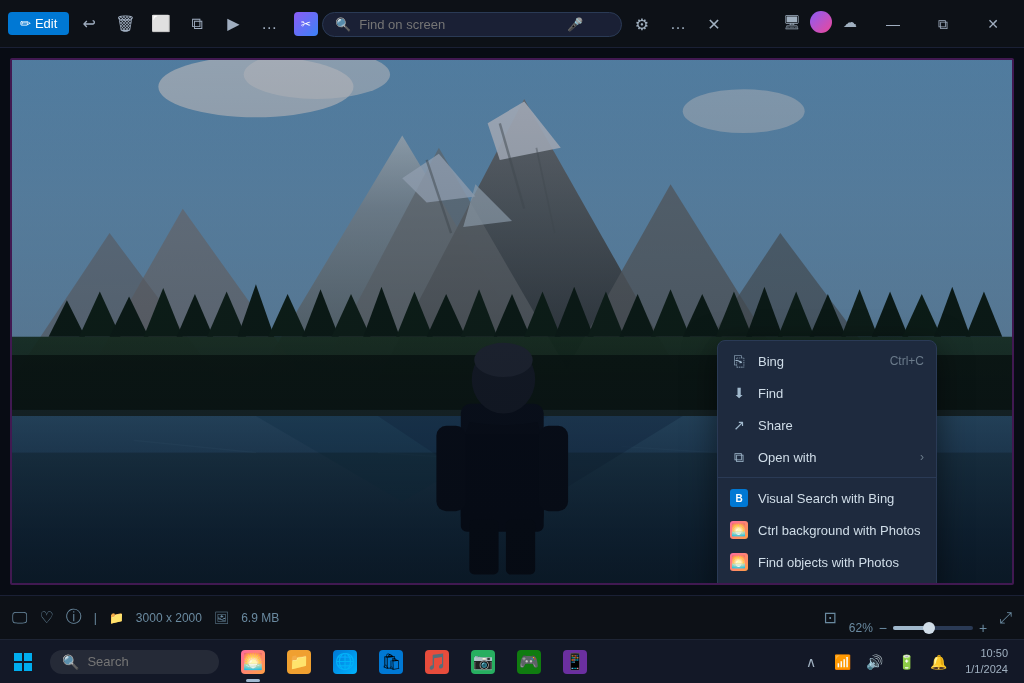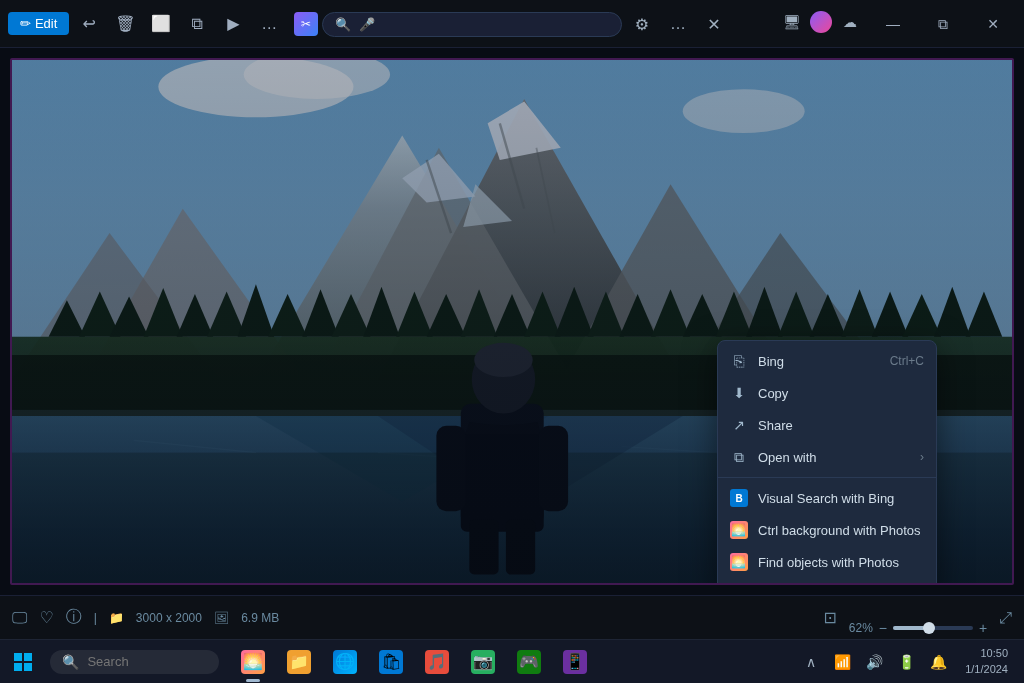--- a/index.html
+++ b/index.html
@@ -414,20 +414,21 @@
     <button class="toolbar-icon-btn">🗑</button>
     <button class="toolbar-icon-btn">⬜</button>
     <button class="toolbar-icon-btn">⧉</button>
     <button class="toolbar-icon-btn">▶</button>
     <button class="toolbar-icon-btn">…</button>
 
     <div class="address-bar-area">
       <div class="snip-logo">✂</div>
       <div class="address-bar">
         <span style="color:#6a8aa0;font-size:13px;">🔍</span>
+        <input type="text" placeholder="Find on screen" style="">
         <span style="color:#6a8aa0;font-size:13px;">🎤</span>
       </div>
       <button class="toolbar-icon-btn" style="color:#a0b0c0;">⚙</button>
       <button class="toolbar-icon-btn" style="color:#a0b0c0;">…</button>
       <button class="toolbar-icon-btn" style="color:#a0b0c0;">✕</button>
     </div>
 
     <div class="system-tray">
       <div class="tray-icon">🖥</div>
       <div class="tray-icon" style="background:linear-gradient(135deg,#8b5cf6,#ec4899);border-radius:50%;width:22px;height:22px;"></div>
@@ -569,21 +570,21 @@
       <div class="context-menu">
 
         <div class="menu-item">
           <span class="menu-item-icon">⎘</span>
           <span class="menu-item-label">Bing</span>
           <span class="menu-item-shortcut">Ctrl+C</span>
         </div>
 
         <div class="menu-item">
           <span class="menu-item-icon">⬇</span>
-          <span class="menu-item-label">Copy</span>
+          <span class="menu-item-label">Find</span>
         </div>
 
         <div class="menu-item">
           <span class="menu-item-icon">↗</span>
           <span class="menu-item-label">Share</span>
         </div>
 
         <div class="menu-item">
           <span class="menu-item-icon">⧉</span>
           <span class="menu-item-label">Open with</span>

